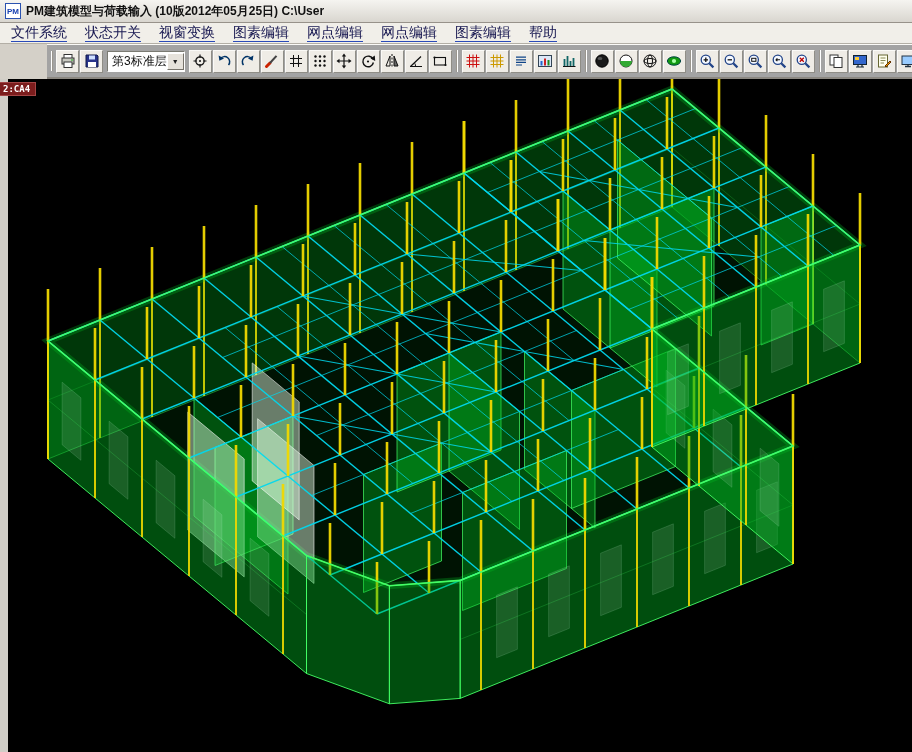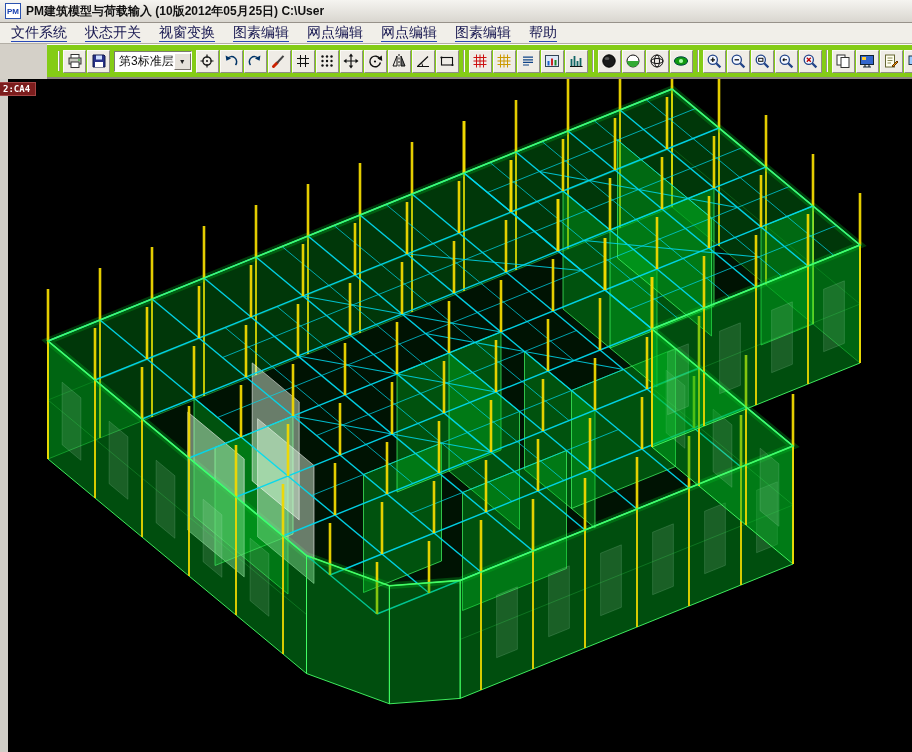--- a/index.html
+++ b/index.html
@@ -14,22 +14,22 @@
             display:flex;align-items:center;justify-content:center;font-size:8px;font-weight:bold;color:#1840b0;}
   .title-text{font-size:12px;color:#111;white-space:nowrap;font-weight:bold;}
 
   
   .menubar{height:20px;background:#f1efe9;border-bottom:1px solid #b3afa6;display:flex;align-items:center;
            padding:0 2px;flex:0 0 auto;}
   .mitem{font-size:14px;color:#15154f;padding:1px 9px;cursor:default;}
   .mitem span{border-bottom:1px solid #2a4ab8;padding-bottom:1px;}
 
   
-  .toolbar{height:32px;background:#84cc16;border-bottom:2px solid #8c8881;display:flex;align-items:center;
-           padding:0 10px;flex:0 0 auto;border-top:1px solid #fbfaf7;box-sizing:content-box;margin-left:47px;}
+  .toolbar{height:32px;background:#a3a3a3;border-bottom:2px solid #8c8881;display:flex;align-items:center;
+           padding:0 3px;flex:0 0 auto;border-top:1px solid #fbfaf7;box-sizing:content-box;margin-left:47px;}
   .tgroup{display:flex;align-items:center;gap:1px;}
   .tgrip{width:3px;height:20px;border-left:1px solid #fff;border-right:1px solid #9a968e;margin:0 3px 0 1px;}
   .tsep{width:0;height:22px;border-left:1px solid #9a968e;border-right:1px solid #fff;margin:0 4px;}
   .tbtn{width:23px;height:23px;background:#efece6;border:1px solid;border-color:#fbfaf7 #8f8d86 #8f8d86 #fbfaf7;
         display:flex;align-items:center;justify-content:center;padding:0;box-sizing:border-box;}
   .tbtn svg{width:16px;height:16px;display:block;}
   .combo{height:21px;width:112px;background:#fff;border:1px solid;border-color:#7a7a72 #fff #fff #7a7a72;
          display:flex;align-items:center;margin:0 4px;box-sizing:border-box;}
   .combo-value{font-size:12px;color:#111;padding-left:4px;flex:1;white-space:nowrap;overflow:hidden;}
   .combo-arrow{width:17px;height:17px;background:#e6e2db;border:1px solid;border-color:#fff #77736b #77736b #fff;

